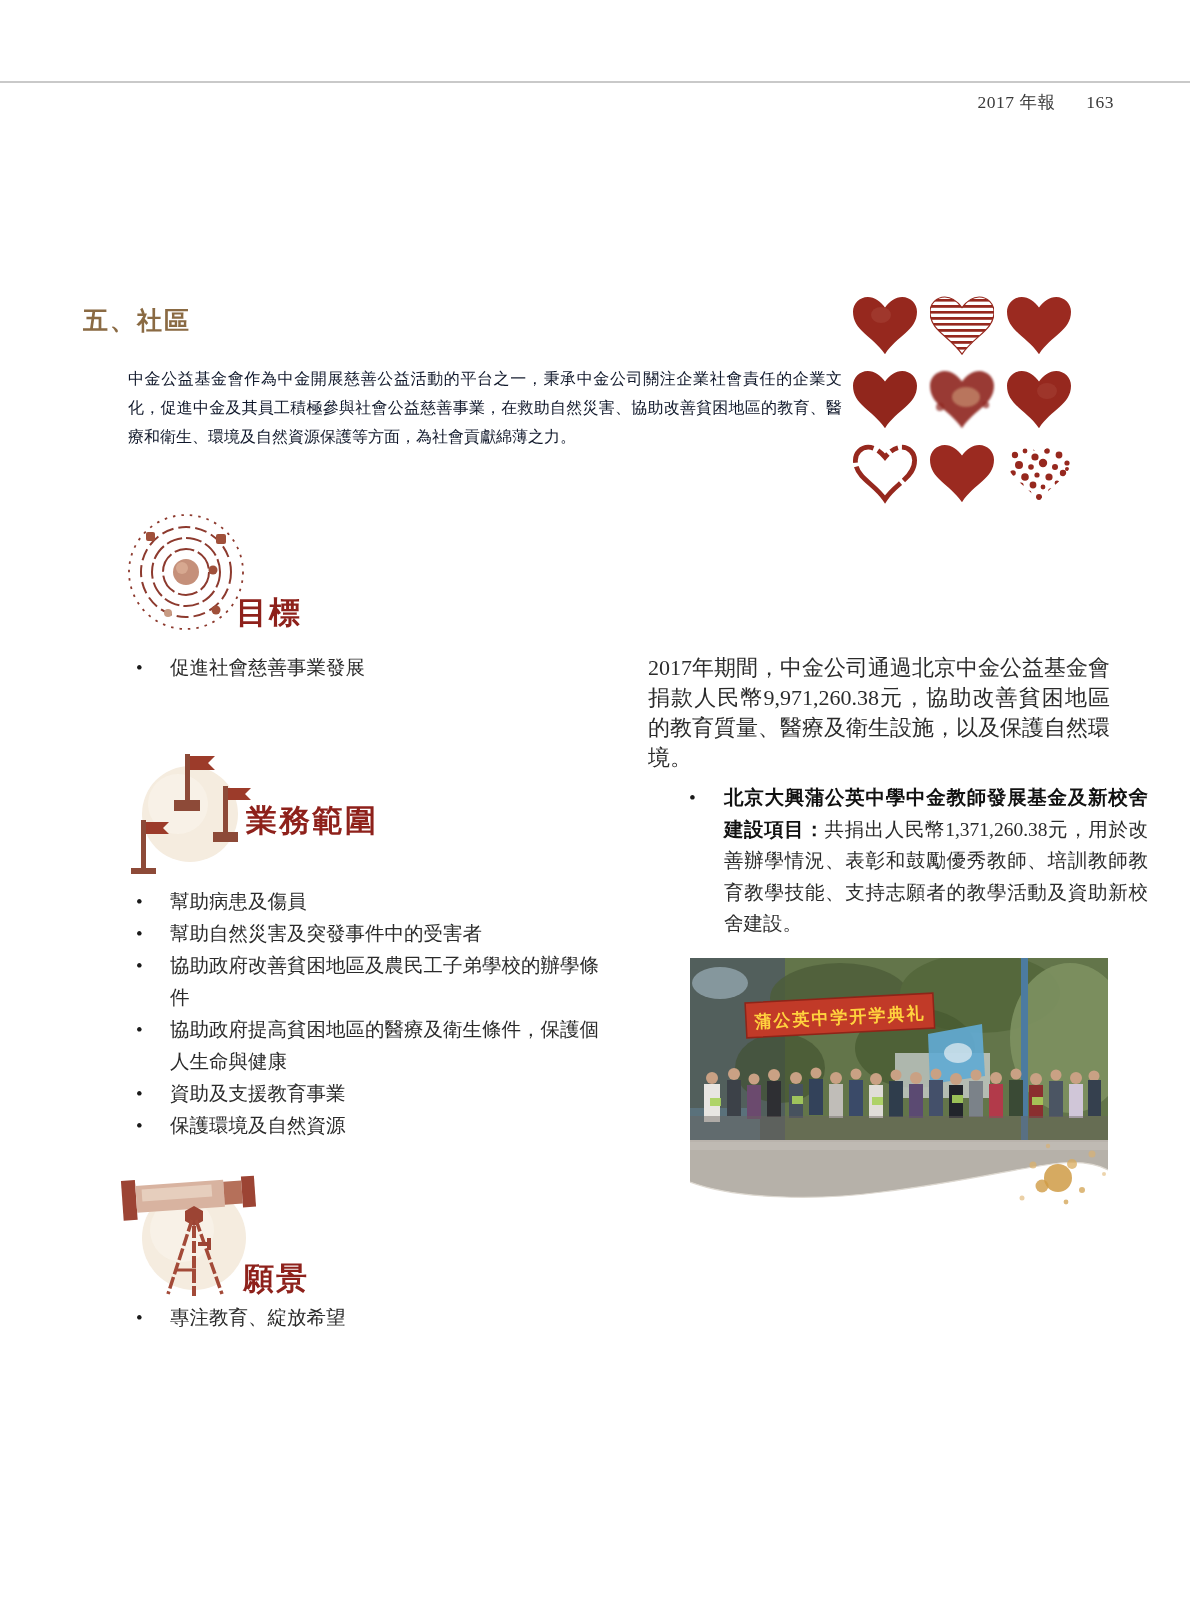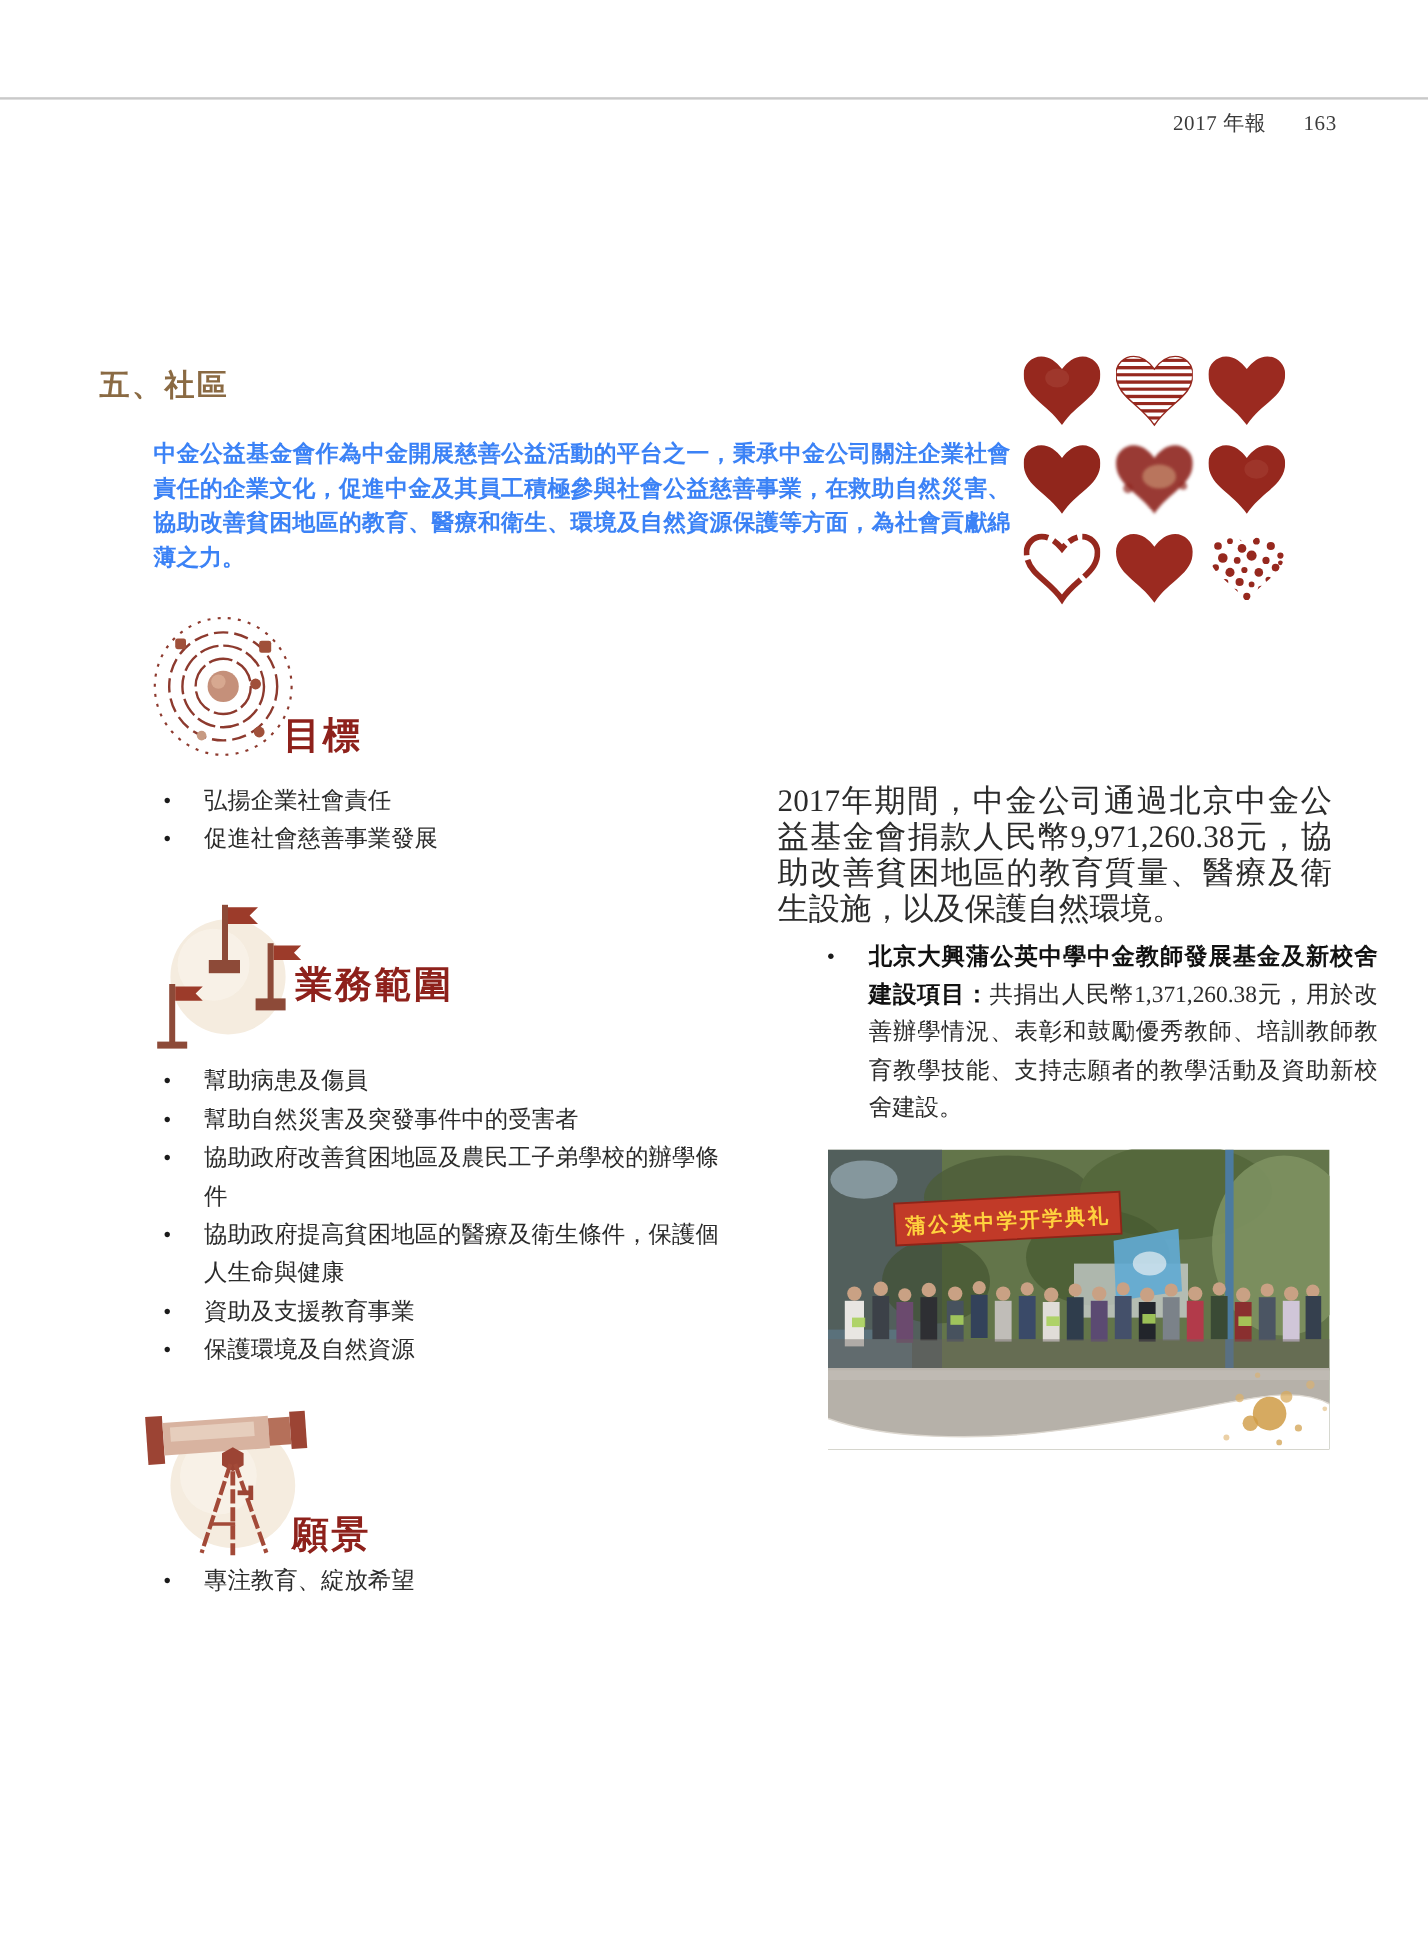--- a/index.html
+++ b/index.html
@@ -6,36 +6,36 @@
   #page{position:relative;width:1190px;height:1615px;background:#fff;overflow:hidden;
         font-family:"Liberation Serif","DejaVu Serif",serif;color:#2e2e2e;margin-top:40px;}
   .abs{position:absolute;}
 
   #top-rule{top:41px;left:0;width:1190px;height:2px;background:#c9c9c9;}
   #page-header{top:50px;right:76px;font-size:17.5px;color:#3a3a3a;letter-spacing:.5px;}
   #page-header .num{margin-left:26px;}
 
   #section-title{left:83px;top:264px;font-size:25px;font-weight:bold;color:#8a6a43;letter-spacing:2px;}
 
-  #intro{left:128px;top:324px;width:714px;font-size:19px;line-height:29px;
-         text-align:justify;text-justify:inter-ideograph;color:#3b82f6;font-weight:bold;}
+  #intro{left:128px;top:324px;width:714px;font-size:16px;line-height:29px;
+         text-align:justify;text-justify:inter-ideograph;color:#0f172a;}
 
   .heading-red{font-size:31px;font-weight:bold;color:#8e211b;letter-spacing:2px;}
   #goals-heading{left:236px;top:552px;}
   #scope-heading{left:246px;top:760px;text-align:right;}
   #vision-heading{left:243px;top:1218px;}
 
   ul.dotlist{list-style:none;margin:0;padding:0;font-size:19.5px;line-height:32px;color:#2b2b2b;}
   ul.dotlist li{position:relative;padding-left:37px;}
   ul.dotlist li::before{content:"•";position:absolute;left:3px;top:0;color:#1a1a1a;font-size:19px;}
   #goals-list{left:133px;top:612px;width:480px;}
   #scope-list{left:133px;top:846px;width:470px;}
   #vision-list{left:133px;top:1262px;width:480px;}
 
-  #donation-paragraph{left:648px;top:613px;width:462px;font-size:26px;line-height:30px;
+  #donation-paragraph{left:648px;top:613px;width:462px;font-size:22px;line-height:30px;
          text-align:justify;text-justify:inter-ideograph;color:#2b2b2b;}
   #project-item{left:686px;top:742px;width:462px;font-size:19.5px;line-height:31.5px;
          text-align:justify;text-justify:inter-ideograph;color:#2b2b2b;padding-left:0;}
   #project-item .li{position:relative;padding-left:38px;}
   #project-item .li::before{content:"•";position:absolute;left:3px;top:0;color:#1a1a1a;}
   #project-item strong{color:#111;}
 
   #hearts-grid{left:853px;top:256px;width:222px;display:grid;
     grid-template-columns:64px 64px 64px;grid-auto-rows:60px;column-gap:13px;row-gap:14px;}
   #hearts-grid svg{display:block;}
@@ -149,21 +149,20 @@
     <circle cx="62" cy="62" r="13" fill="#c5907a"></circle>
     <circle cx="58" cy="58" r="6" fill="#d8ab92" opacity=".9"></circle>
     <rect x="22" y="22" width="9" height="9" rx="2" fill="#a0503a"></rect>
     <rect x="92" y="24" width="10" height="10" rx="2" fill="#a0503a"></rect>
     <circle cx="89" cy="60" r="4.5" fill="#a0503a"></circle>
     <circle cx="44" cy="103" r="4" fill="#c79a82"></circle>
     <circle cx="92" cy="100" r="4.5" fill="#a0503a"></circle>
   </svg>
   <div id="goals-heading" class="abs heading-red">目標</div>
   <ul id="goals-list" class="abs dotlist">
-    <li>弘揚企業社會責任</li>
     <li>促進社會慈善事業發展</li>
   </ul>
 
   <div id="donation-paragraph" class="abs">2017年期間，中金公司通過北京中金公益基金會捐款人民幣9,971,260.38元，協助改善貧困地區的教育質量、醫療及衛生設施，以及保護自然環境。</div>
   <div id="project-item" class="abs">
     <div class="li">
       <strong>北京大興蒲公英中學中金教師發展基金及新校舍建設項目：</strong><span>共捐出人民幣1,371,260.38元，用於改善辦學情況、表彰和鼓勵優秀教師、培訓教師教育教學技能、支持志願者的教學活動及資助新校舍建設。</span>
     </div>
   </div>
 

